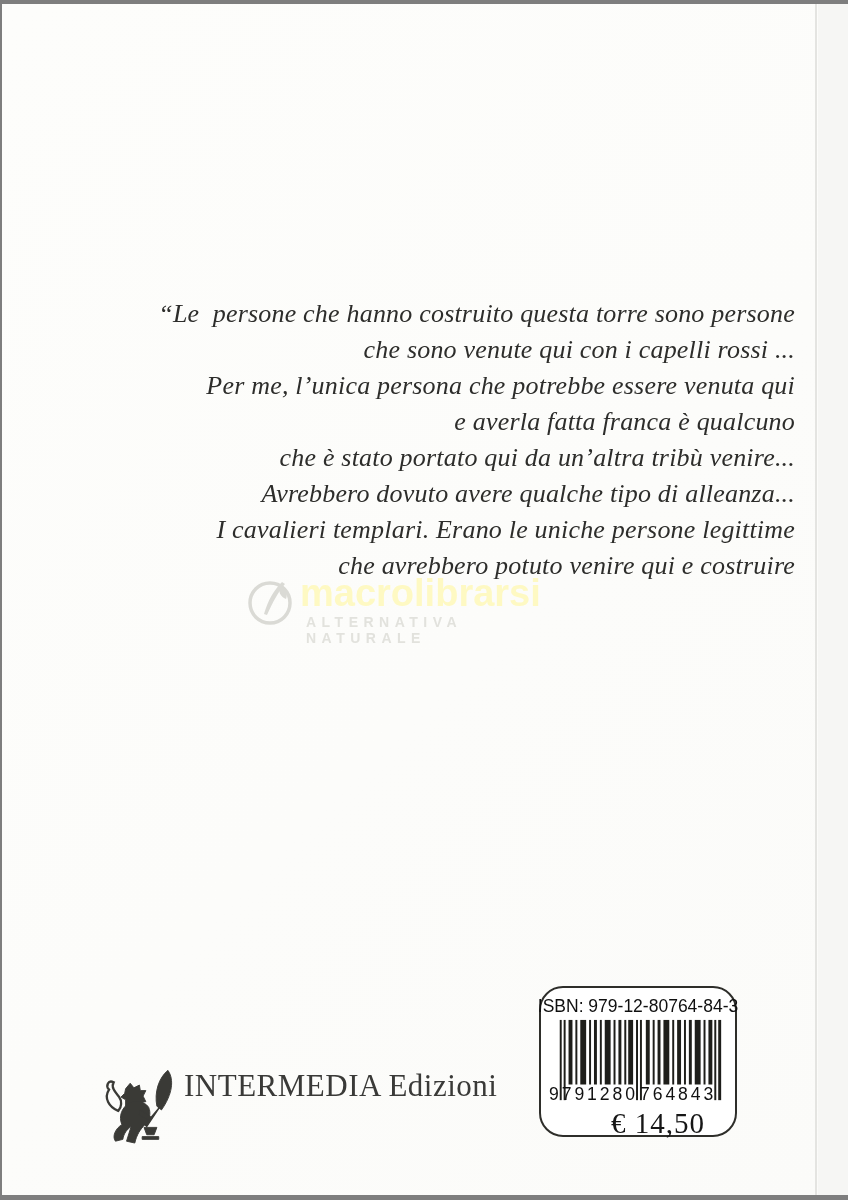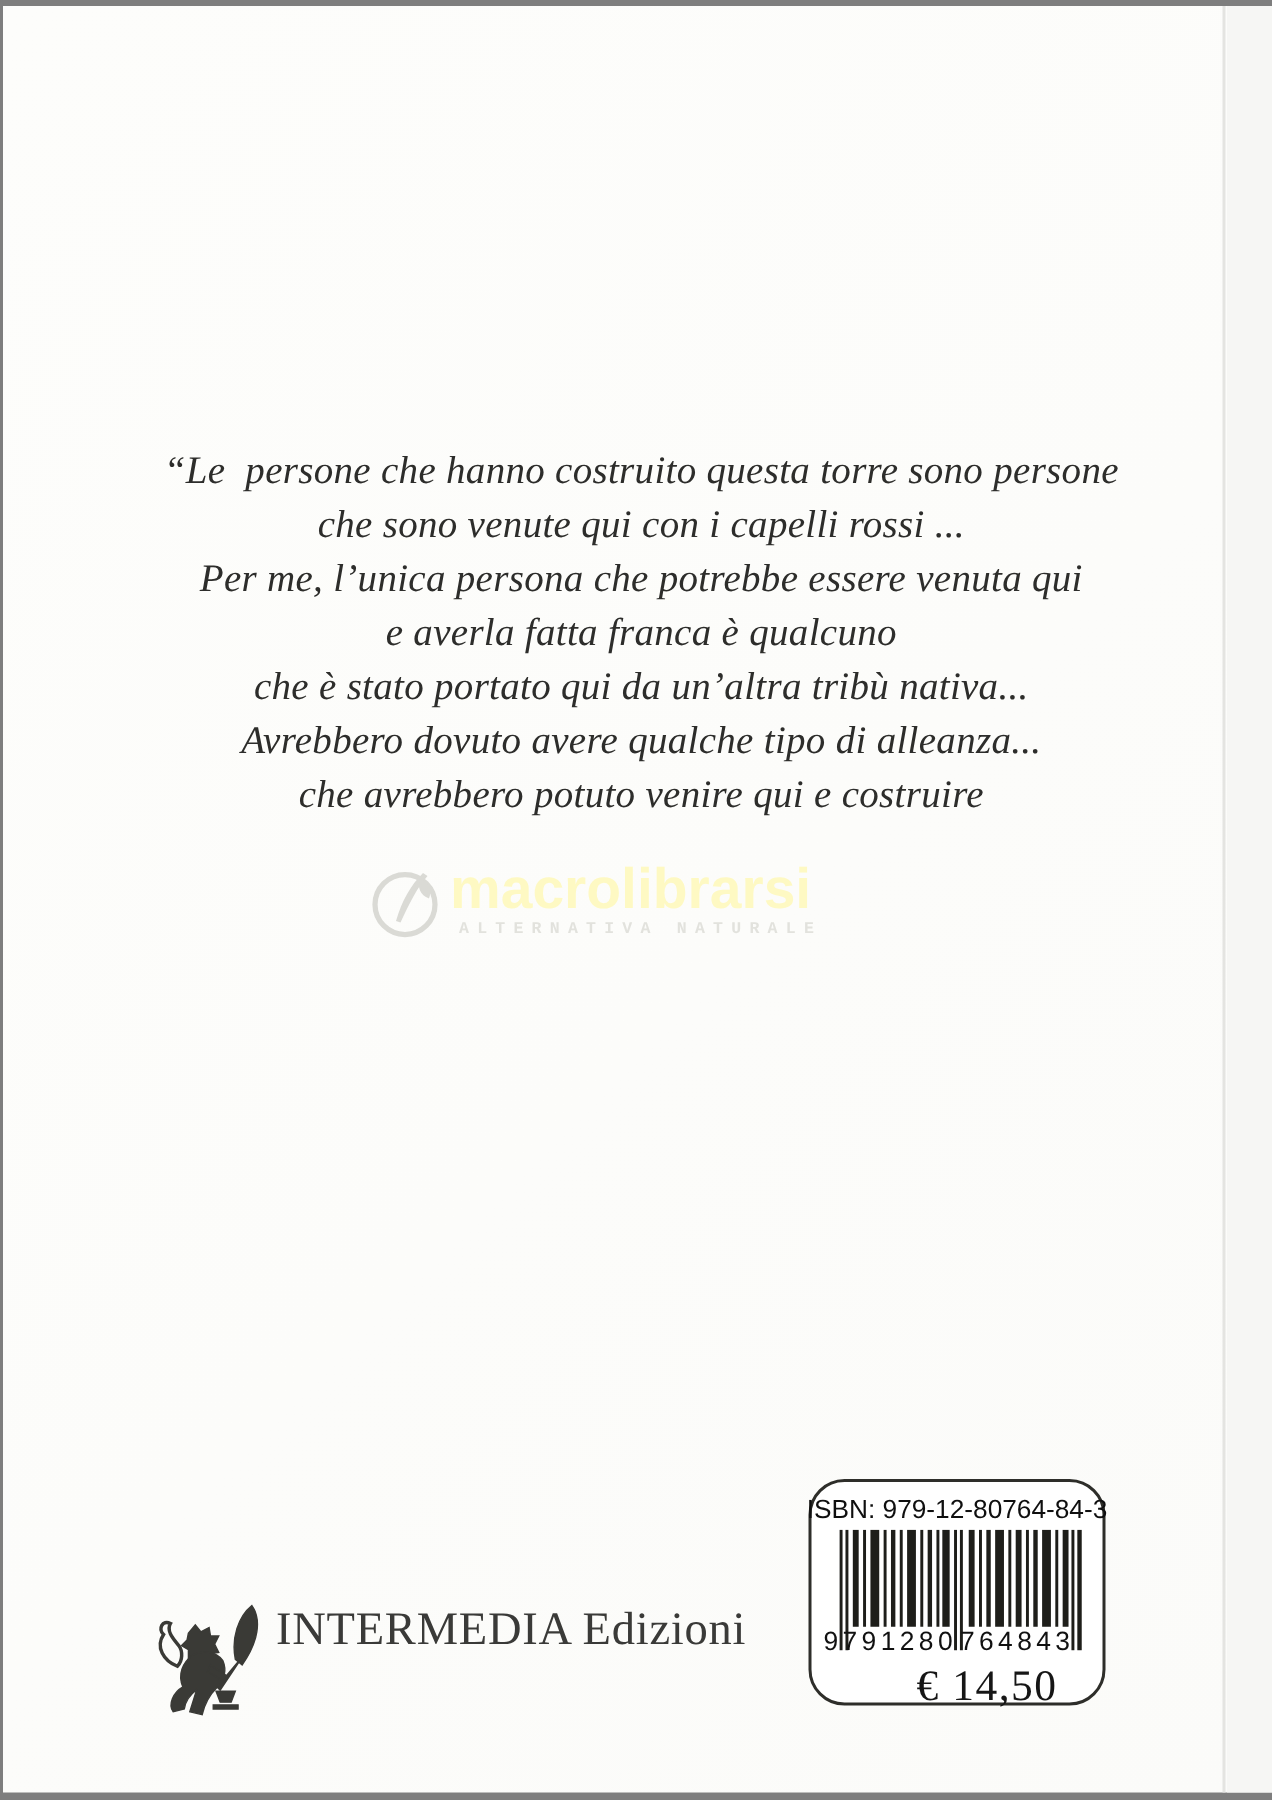--- a/index.html
+++ b/index.html
@@ -18,21 +18,21 @@
     position:absolute;left:818px;top:4px;width:30px;height:1191px;
     background:#f6f6f4;
   }
   .fold-line{
     position:absolute;left:815px;top:4px;width:2px;height:1191px;
     background:#e4e4e1;
   }
   
   .quote{
     position:absolute;left:60px;top:296px;width:735px;
-    text-align:center;z-index:2;
+    text-align:right;z-index:2;
   }
   .quote-line{
     font-style:italic;
     font-size:26px;
     line-height:36px;
     color:#2d2d2b;
     letter-spacing:.2px;
     white-space:pre-wrap;
   }
   
@@ -41,22 +41,22 @@
     display:flex;align-items:flex-start;
   }
   .wm-icon{flex:0 0 auto;margin-top:2px;}
   .wm-textcol{margin-left:6px;}
   .wm-text{
     font-family:"Liberation Sans",sans-serif;
     font-weight:bold;font-size:38px;line-height:38px;
     letter-spacing:0px;color:#fef9c3;
   }
   .wm-sub{
-    font-family:Liberation Mono, monospace;
-    font-size:11px;letter-spacing:5.5px;font-weight:bold;
+    font-family:Liberation Sans, sans-serif;
+    font-size:14px;letter-spacing:5.5px;font-weight:bold;
     color:#e2e2dd;margin-top:2px;margin-left:6px;
   }
   
   .price-box{
     position:absolute;left:539px;top:986px;width:198px;height:151px;
     background:#ffffff;border:2px solid #2e2e2a;border-radius:24px;
     box-sizing:border-box;z-index:3;
     display:flex;flex-direction:column;align-items:center;
   }
   .isbn-label{
@@ -105,22 +105,23 @@
       <div class="wm-text">macrolibrarsi</div>
       <div class="wm-sub">ALTERNATIVA NATURALE</div>
     </span>
   </div>
 
   <div class="quote">
     <div class="quote-line">“Le  persone che hanno costruito questa torre sono persone</div>
     <div class="quote-line">che sono venute qui con i capelli rossi ...</div>
     <div class="quote-line">Per me, l’unica persona che potrebbe essere venuta qui</div>
     <div class="quote-line">e averla fatta franca è qualcuno</div>
-    <div class="quote-line">che è stato portato qui da un’altra tribù nativa...</div>
+    <div class="quote-line">che è stato portato qui da un’altra tribù venire...</div>
     <div class="quote-line">Avrebbero dovuto avere qualche tipo di alleanza...</div>
+    <div class="quote-line">I cavalieri templari. Erano le uniche persone legittime</div>
     <div class="quote-line">che avrebbero potuto venire qui e costruire</div>
   </div>
 
   <div class="price-box">
     <div class="isbn-label">ISBN: 979-12-80764-84-3</div>
     <div class="barcode-wrap">
       <svg width="180" height="86" viewBox="0 0 184 86">
         <g fill="#1e1e1a">
 
           <rect x="12" y="0" width="2" height="82"></rect>

